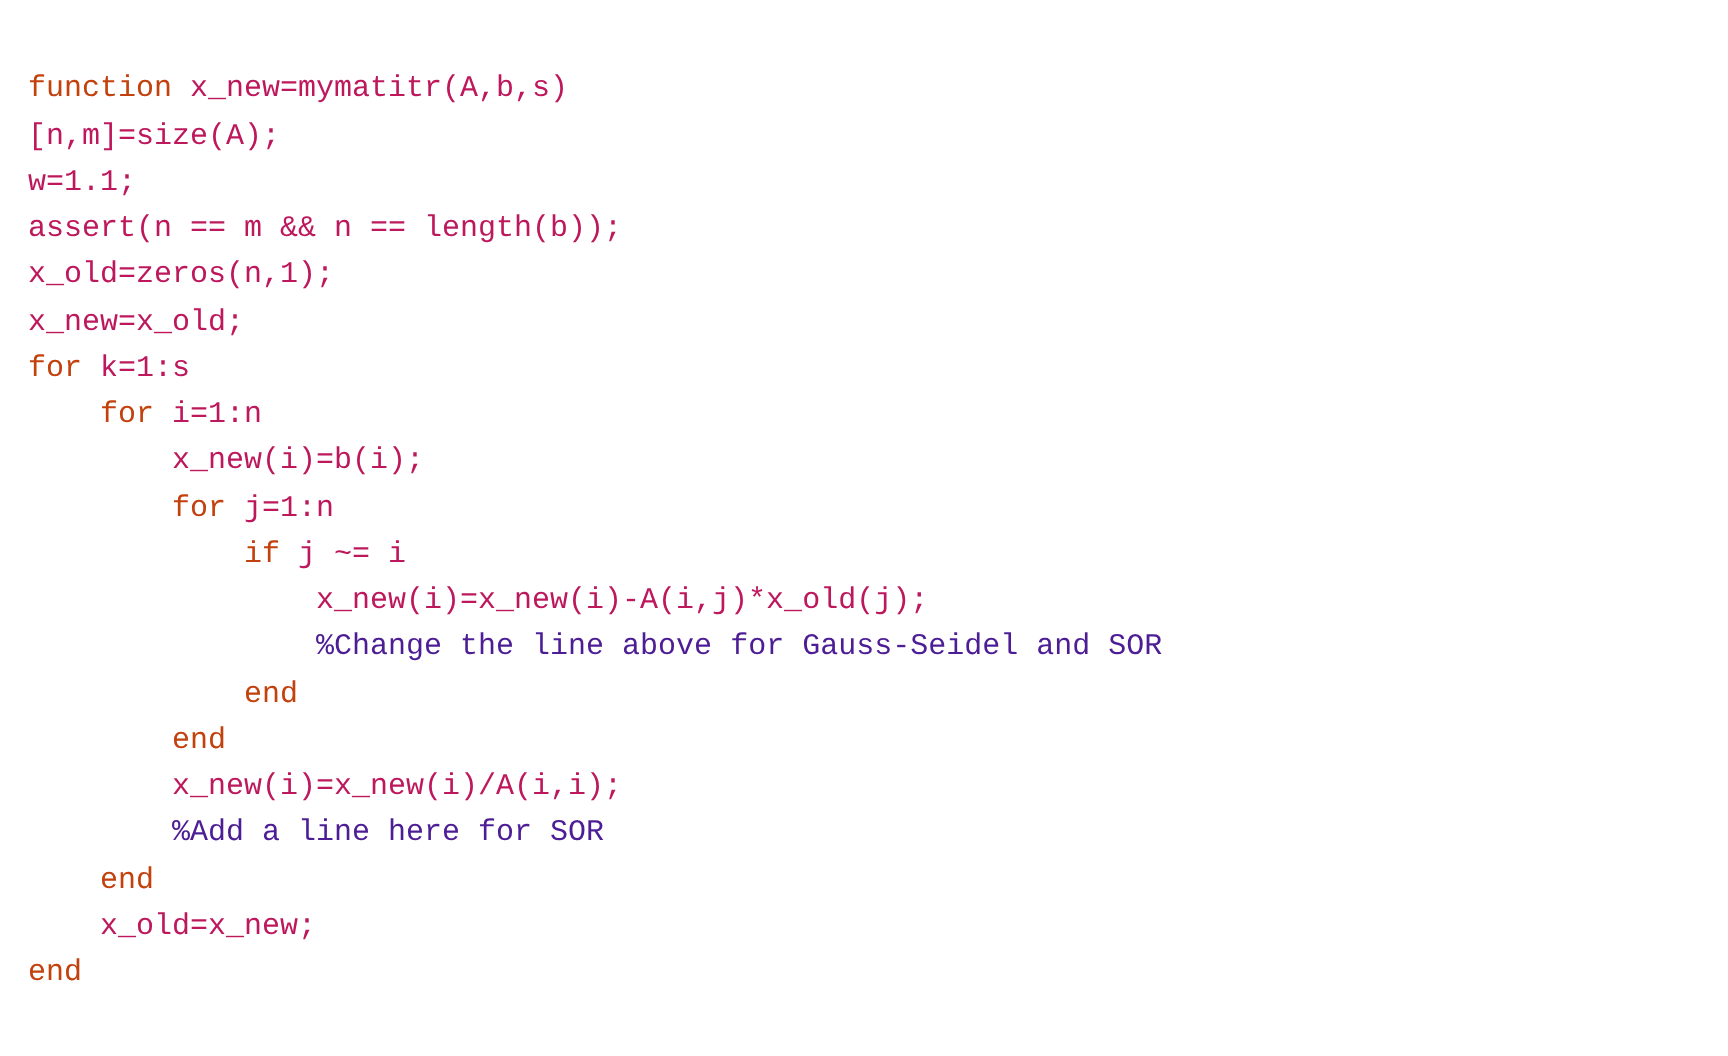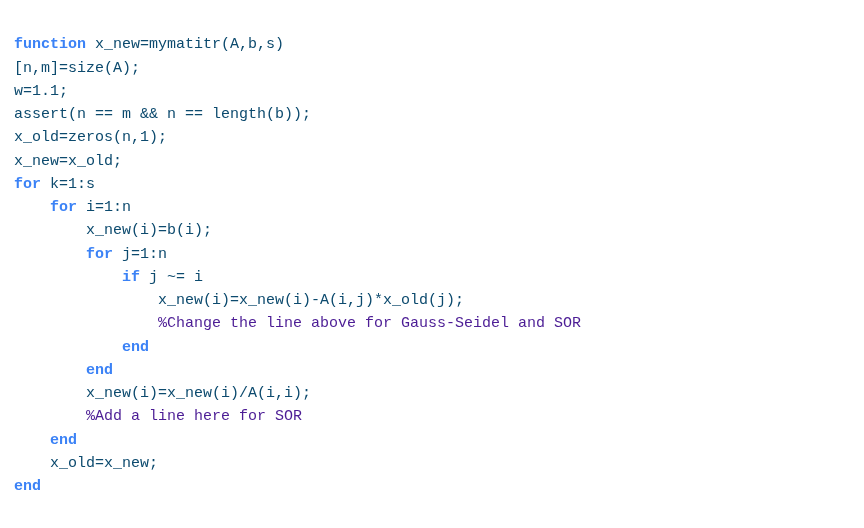--- a/index.html
+++ b/index.html
@@ -16,30 +16,30 @@
       padding: 10px 14px;
       width: 864px;
       min-height: 528px;
     }
 
     .code-block {
       white-space: pre;
     }
 
     .kw {
-      color: #3b82f6; 
-      font-weight: bold;
+      color: #c2410c; 
+      font-weight: normal;
     }
 
     .cm {
       color: #4c1d95; 
     }
 
     .plain {
-      color: #0c4a6e;
+      color: #be185d;
     }
 
     .code-line {
       display: block;
     }
   </style>
 </head>
 <body>
 
 <div class="code-block">

